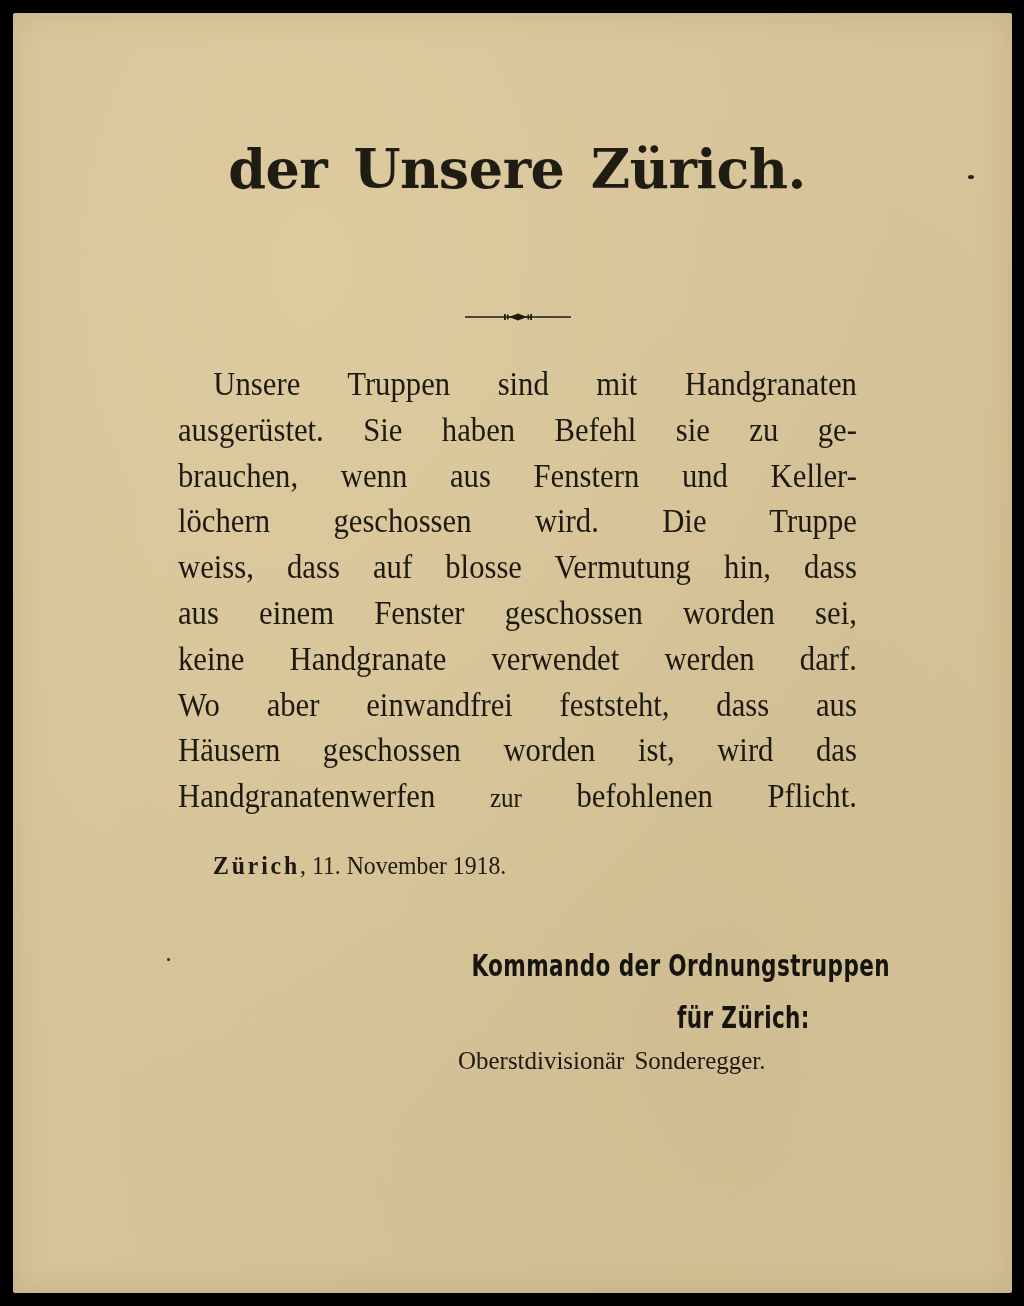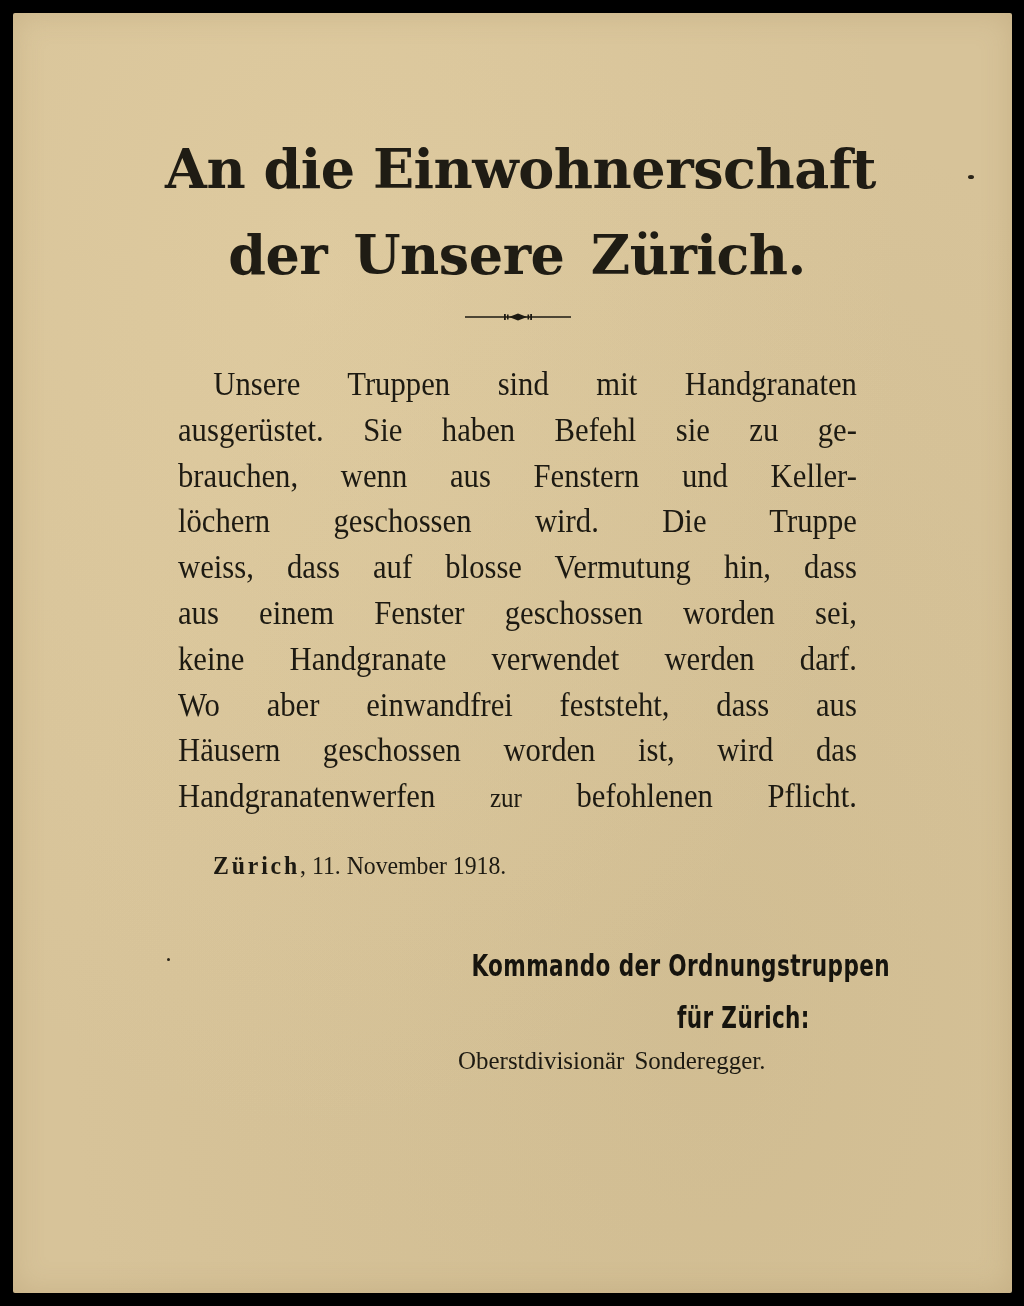--- a/index.html
+++ b/index.html
@@ -138,21 +138,20 @@
   </style>
 </head>
 <body>
 
 <div class="paper">
   <span class="speck" style="left:955px;top:162px;width:6px;height:4px;"></span>
   <span class="speck" style="left:154px;top:945px;width:3px;height:3px;"></span>
 </div>
 
 <h1 class="title" style="margin:0;">
-  <span class="title-line l1">An die Einwohnerschaft</span>
   <span class="title-line l2">der Unsere Zürich.</span>
 </h1>
 
 <svg class="ornament" viewBox="0 0 106 14">
   <line x1="0" y1="7" x2="106" y2="7" stroke="#1d1a12" stroke-width="1.6"></line>
   <path d="M44 7 L53 3.5 L62 7 L53 10.5 Z" fill="#1d1a12"></path>
   <rect x="39" y="4" width="1.8" height="6" fill="#1d1a12"></rect>
   <rect x="42" y="4.5" width="1.6" height="5" fill="#1d1a12"></rect>
   <rect x="62.5" y="4.5" width="1.6" height="5" fill="#1d1a12"></rect>
   <rect x="65.2" y="4" width="1.8" height="6" fill="#1d1a12"></rect>

